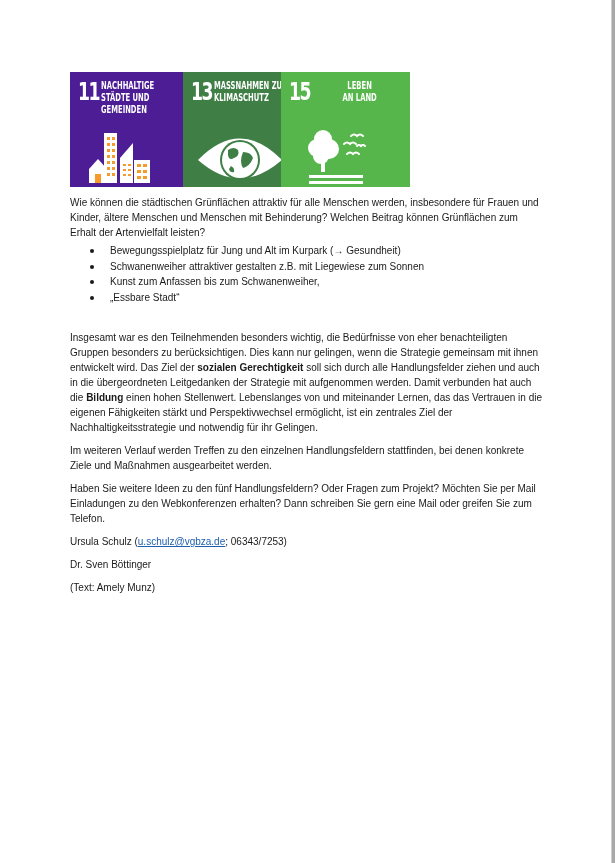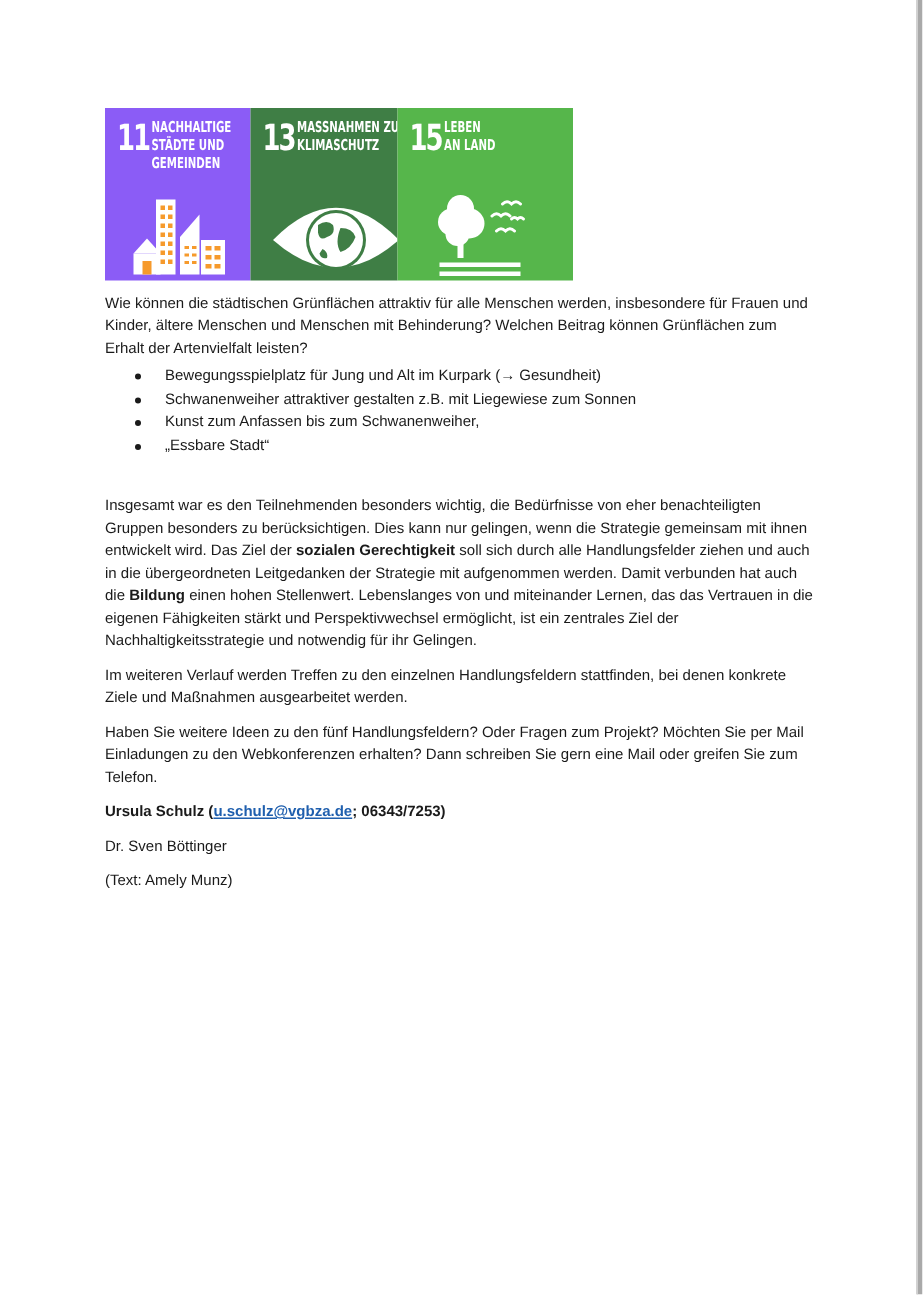--- a/index.html
+++ b/index.html
@@ -13,23 +13,23 @@
     position: absolute; top: 0; right: 0; width: 3px; height: 863px;
     background: #a9a9a9; border-left: 1px solid #d0d0d0;
   }
   .sdg-row {
     position: absolute; left: 70px; top: 72px; height: 115px; width: 342px;
     display: flex;
   }
   .sdg {
     position: relative; height: 115px; width: 98px; color: #fff; overflow: hidden;
   }
-  .sdg-11 { background: #8b5cf6; width: 97px; }
+  .sdg-11 { background: #4c1d95; width: 113px; }
   .sdg-13 { background: #3f7e45; }
-  .sdg-15 { background: #56b64b; width: 117px; }
+  .sdg-15 { background: #56b64b; width: 129px; text-align: center; }
   .sdg-num {
     position: absolute; left: 8px; top: 8px;
     font-family: "DejaVu Sans", sans-serif; font-weight: bold;
     font-size: 24px; letter-spacing: -2px; line-height: 24px;
     transform: scaleX(0.72); transform-origin: left top;
   }
   .sdg-title {
     position: absolute; left: 31px; top: 8px;
     font-family: "DejaVu Sans", sans-serif; font-weight: bold;
     font-size: 10px; line-height: 12px; text-transform: uppercase;
@@ -46,21 +46,21 @@
   .intro { margin-bottom: 3px !important; }
   ul.bullets { margin: 0; padding: 0; list-style: none; }
   ul.bullets li { position: relative; padding-left: 40px; height: 15.5px; }
   ul.bullets li::before {
     content: ""; position: absolute; left: 20px; top: 6px;
     width: 4px; height: 4px; border-radius: 50%; background: #1a1a1a;
   }
   .p-insgesamt { margin-top: 25px !important; }
   .p-verlauf { margin-top: 8px !important; }
   .p-haben { margin-top: 8px !important; }
-  .p-contact { margin-top: 8px !important; font-weight: bold; }
+  .p-contact { margin-top: 8px !important; }
   .p-name2 { margin-top: 8px !important; }
   .p-credit { margin-top: 8px !important; }
   b { font-weight: bold; }
   a.mail { color: #1f5fae; text-decoration: underline; }
 </style>
 </head>
 <body>
 
 <div class="page-border"></div>
 

